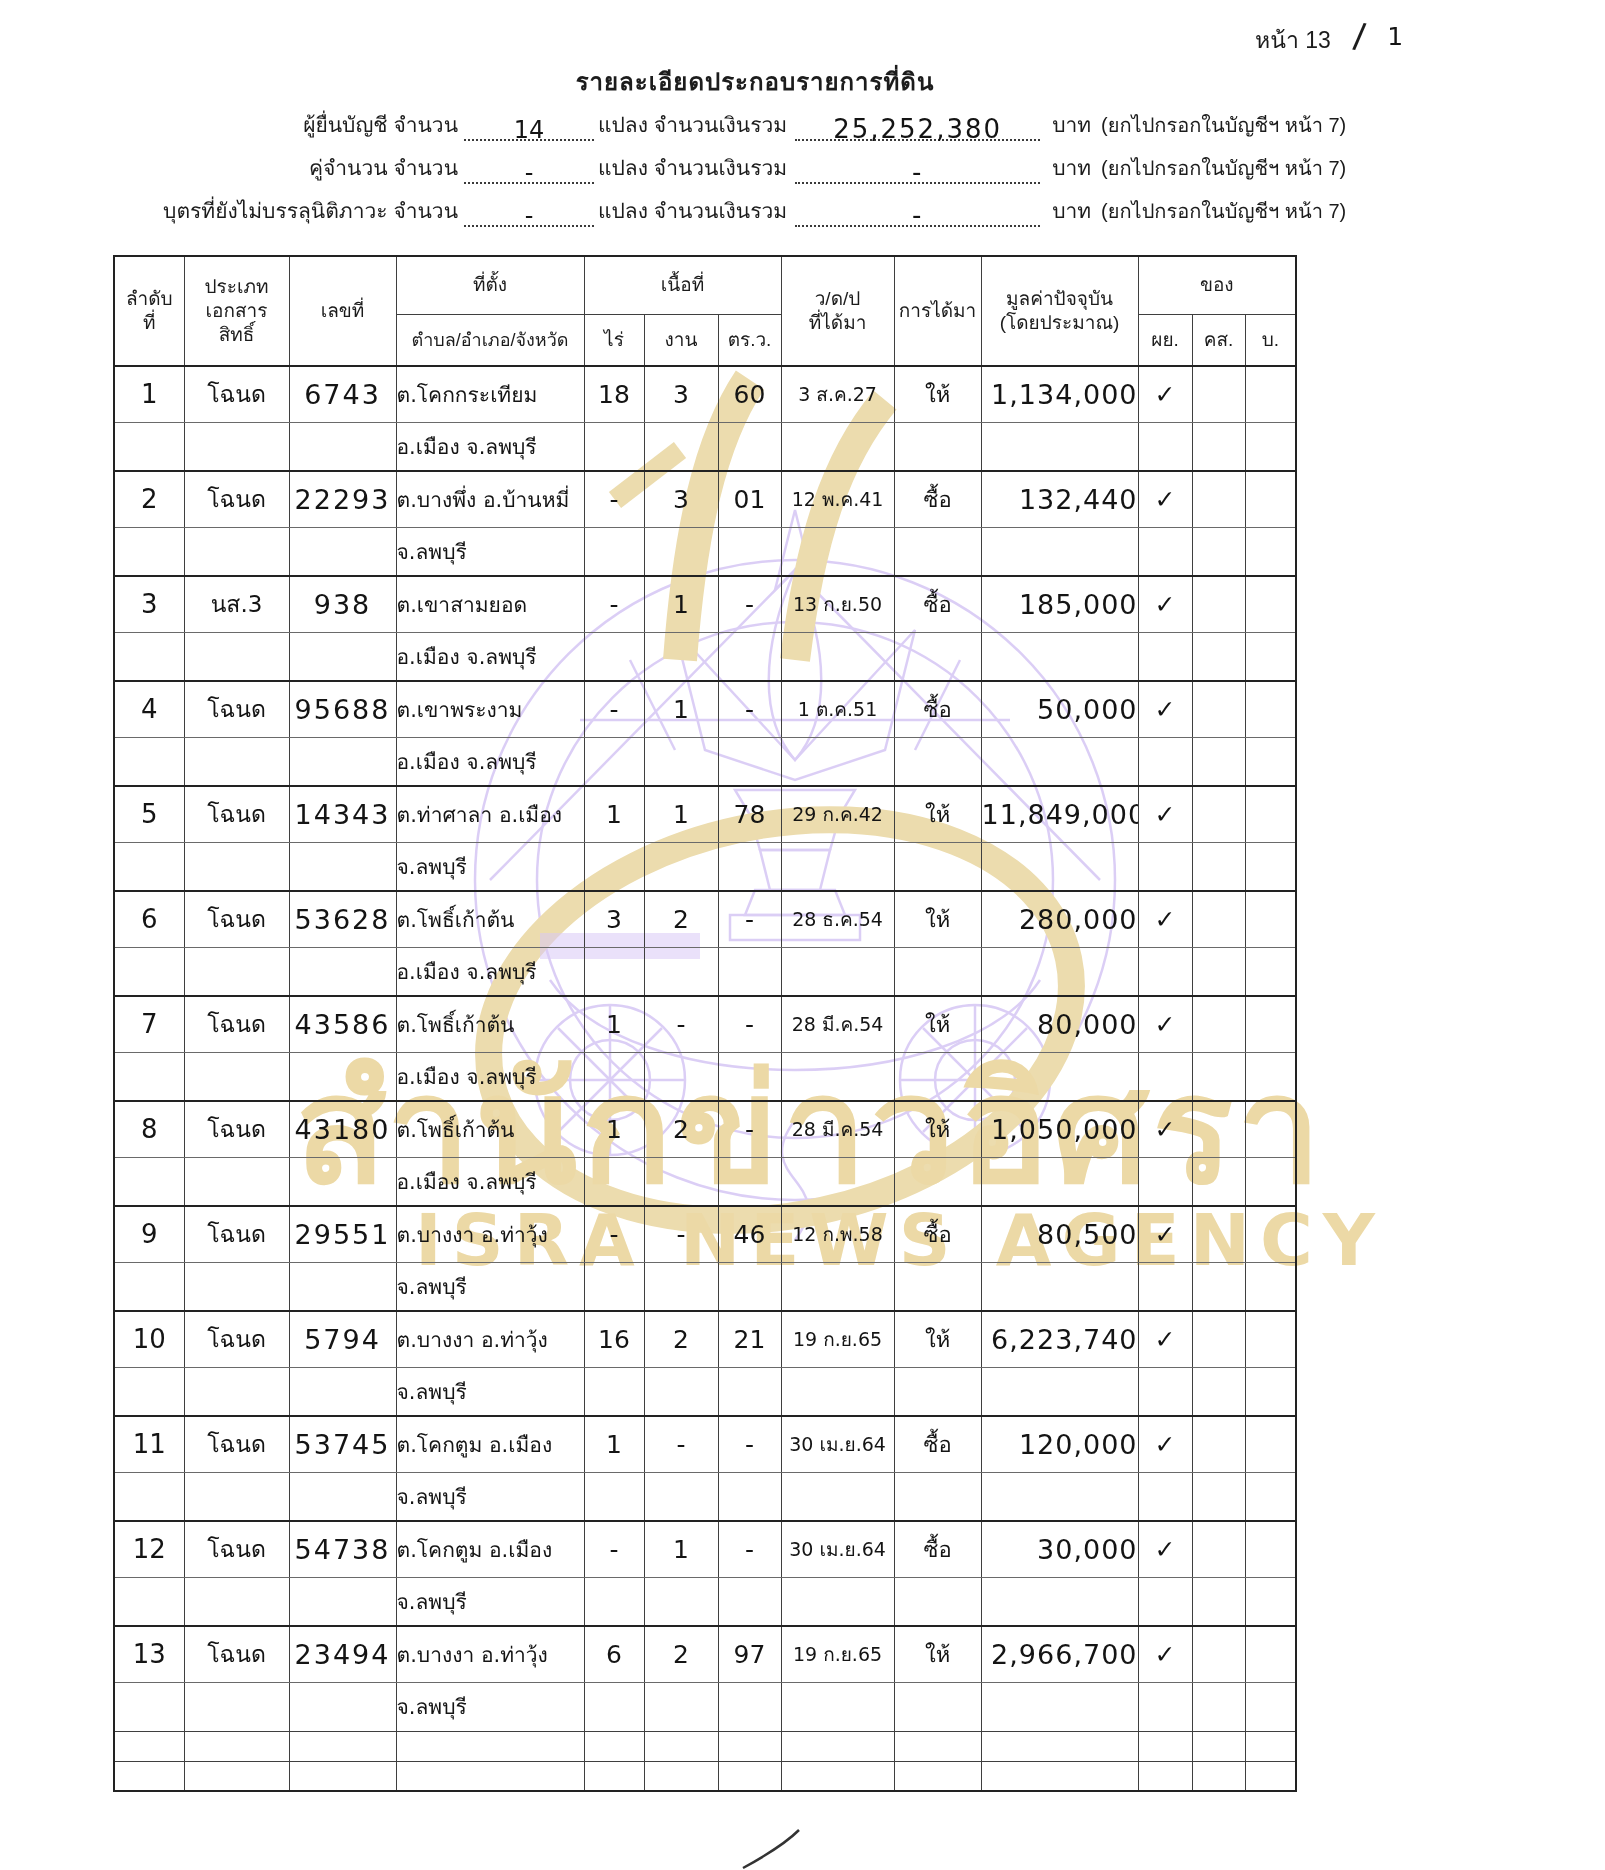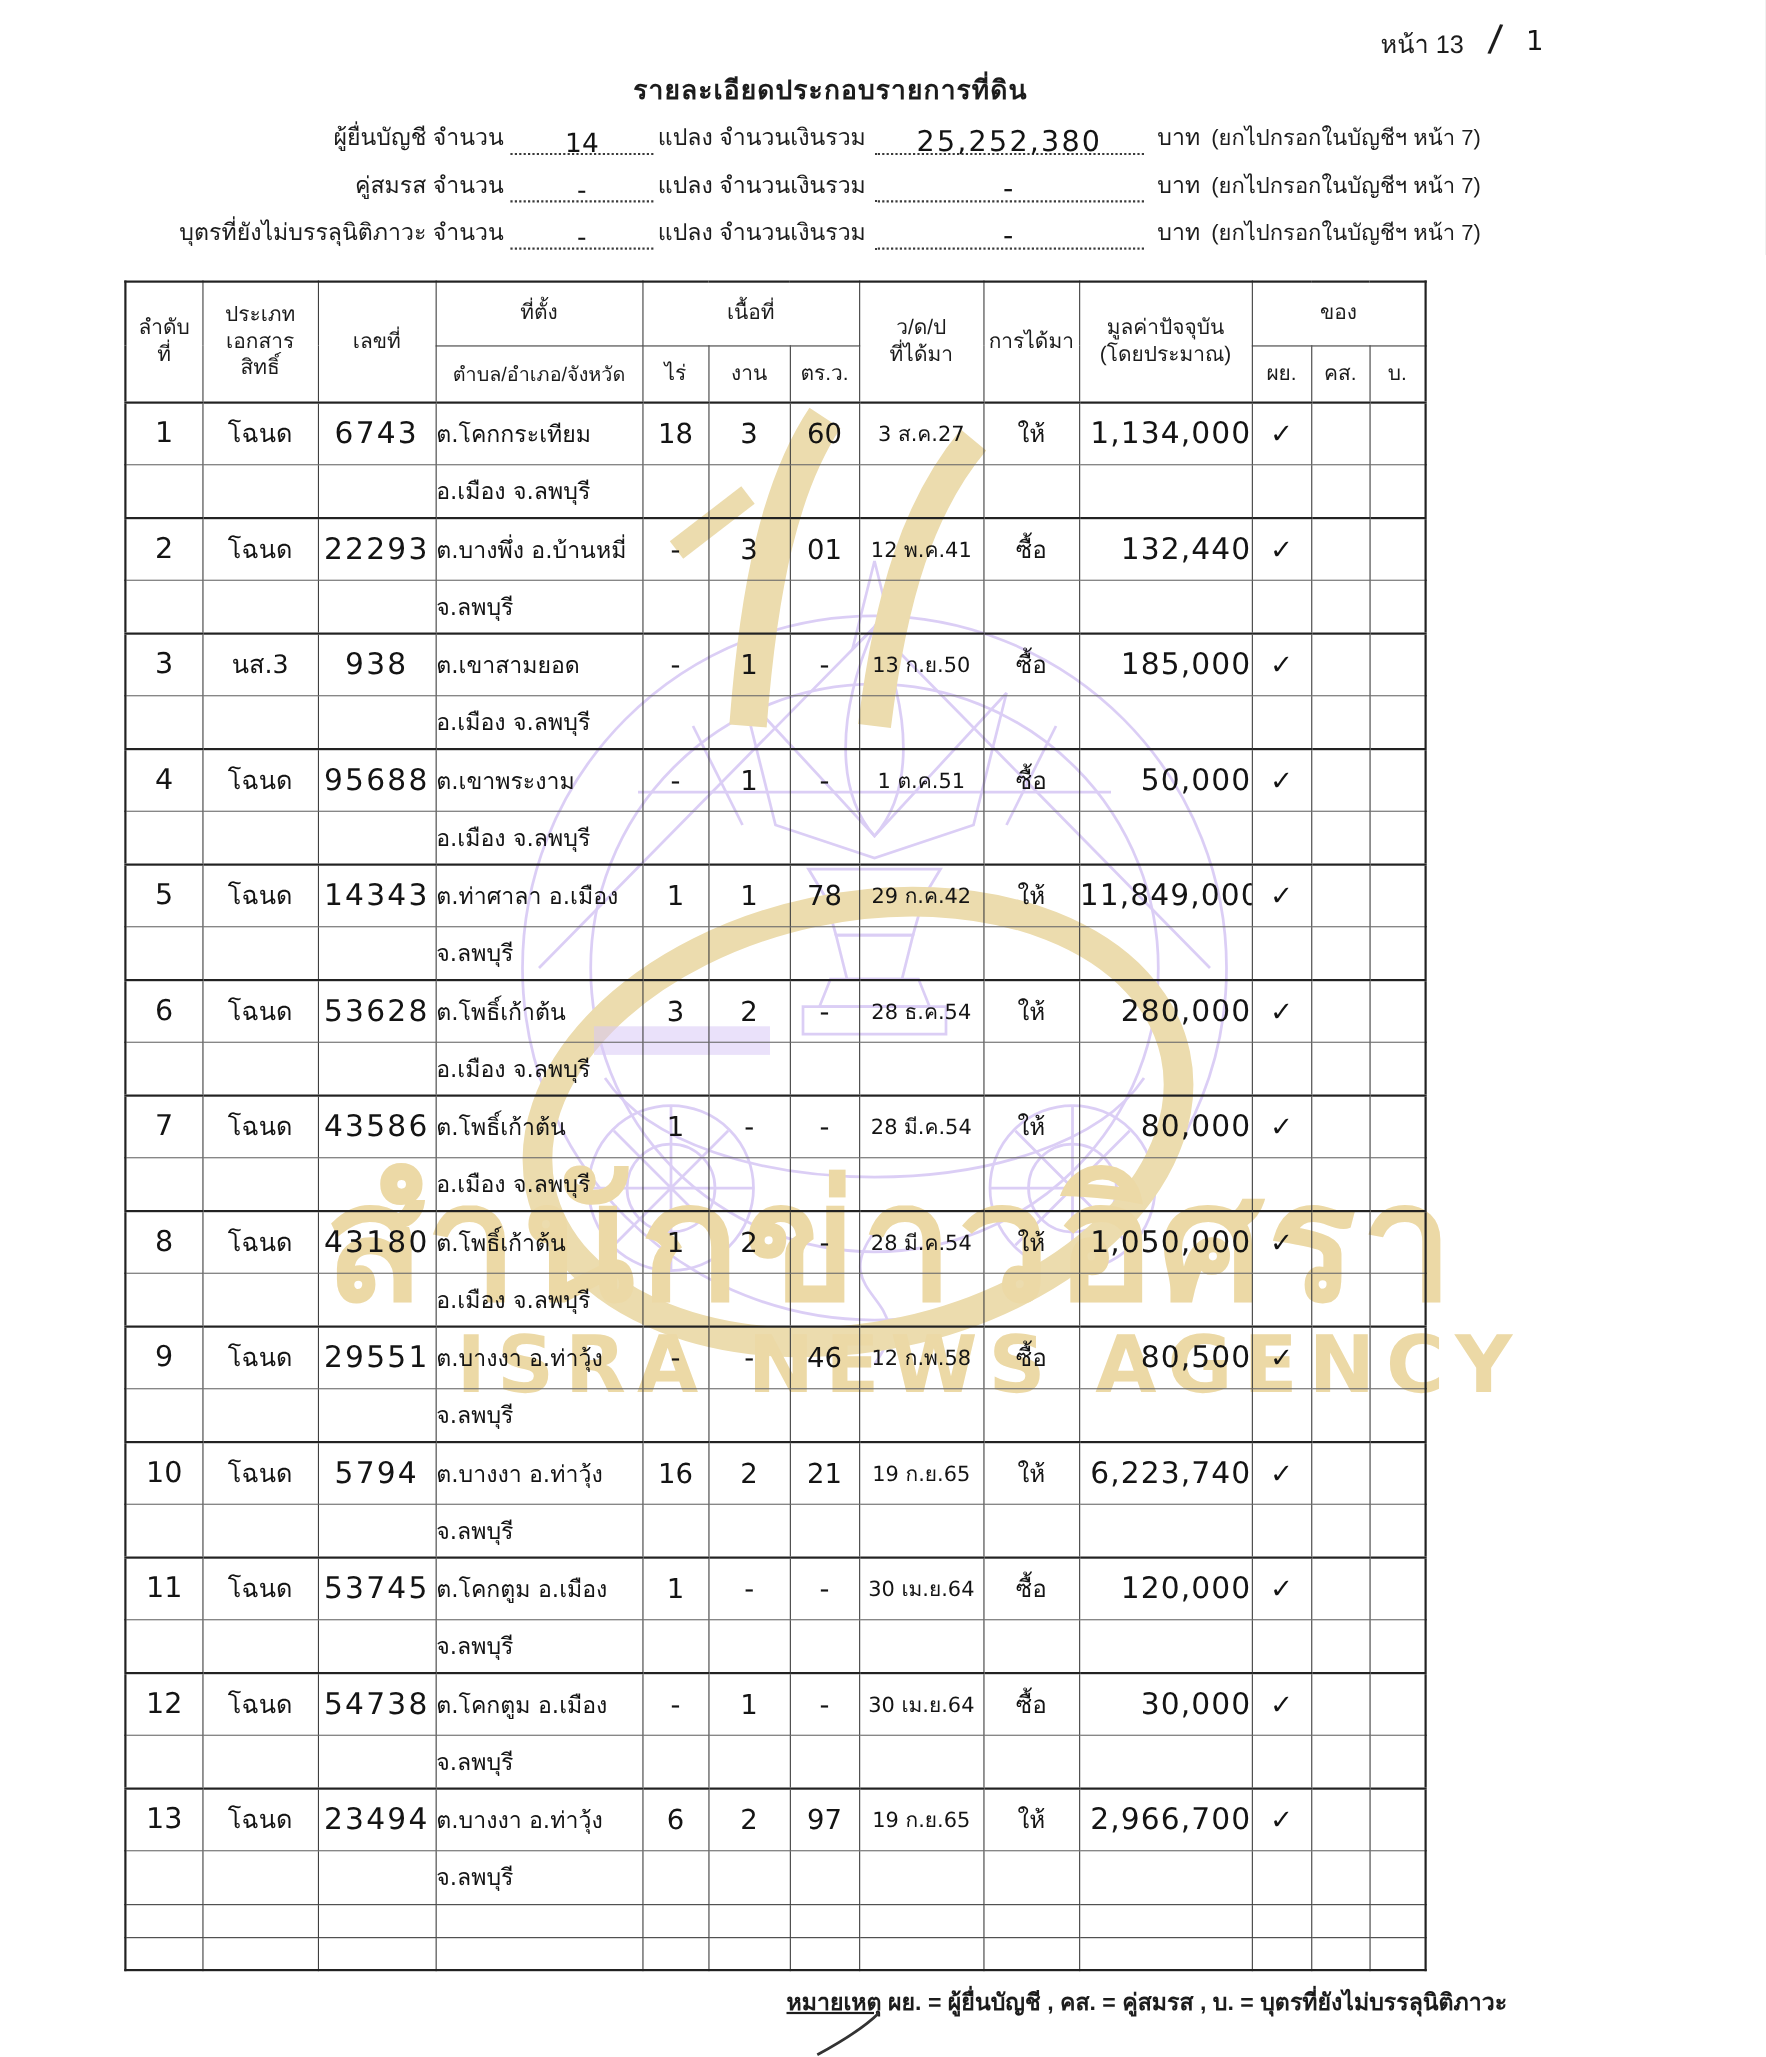--- a/index.html
+++ b/index.html
@@ -107,21 +107,21 @@
     <div class="form-line" style="top: 108px;">
       <span class="fl-label">ผู้ยื่นบัญชี  จำนวน</span>
       <span class="blank blank-count"><span class="hw">14</span></span>
       <span class="fl-mid">แปลง จำนวนเงินรวม</span>
       <span class="blank blank-amt"><span class="hw">25,252,380</span></span>
       <span class="fl-baht">บาท</span>
       <span class="fl-note">(ยกไปกรอกในบัญชีฯ หน้า 7)</span>
     </div>
 
     <div class="form-line" style="top: 151px;">
-      <span class="fl-label">คู่สมรส  จำนวน</span>
+      <span class="fl-label">คู่จำนวน  จำนวน</span>
       <span class="blank blank-count"><span class="hw">-</span></span>
       <span class="fl-mid">แปลง จำนวนเงินรวม</span>
       <span class="blank blank-amt"><span class="hw">-</span></span>
       <span class="fl-baht">บาท</span>
       <span class="fl-note">(ยกไปกรอกในบัญชีฯ หน้า 7)</span>
     </div>
 
     <div class="form-line" style="top: 194px;">
       <span class="fl-label">บุตรที่ยังไม่บรรลุนิติภาวะ  จำนวน</span>
       <span class="blank blank-count"><span class="hw">-</span></span>
@@ -606,21 +606,18 @@
           <td></td>
           <td></td>
       <td></td>
           <td></td>
           <td></td>
       <td></td>
     </tr>
   </tbody>
   </table>
 
-  <div class="footnote">
-    <span class="u">หมายเหตุ</span><span> ผย. = ผู้ยื่นบัญชี , คส. = คู่สมรส , บ. = บุตรที่ยังไม่บรรลุนิติภาวะ</span>
-  </div>
 
   <svg class="pen-mark" width="70" height="42" viewBox="0 0 70 42">
     <path d="M8 40 C30 28 52 14 64 2" stroke="#333" stroke-width="2.5" fill="none"></path>
   </svg>
 
 </div>
 
 </body></html>

